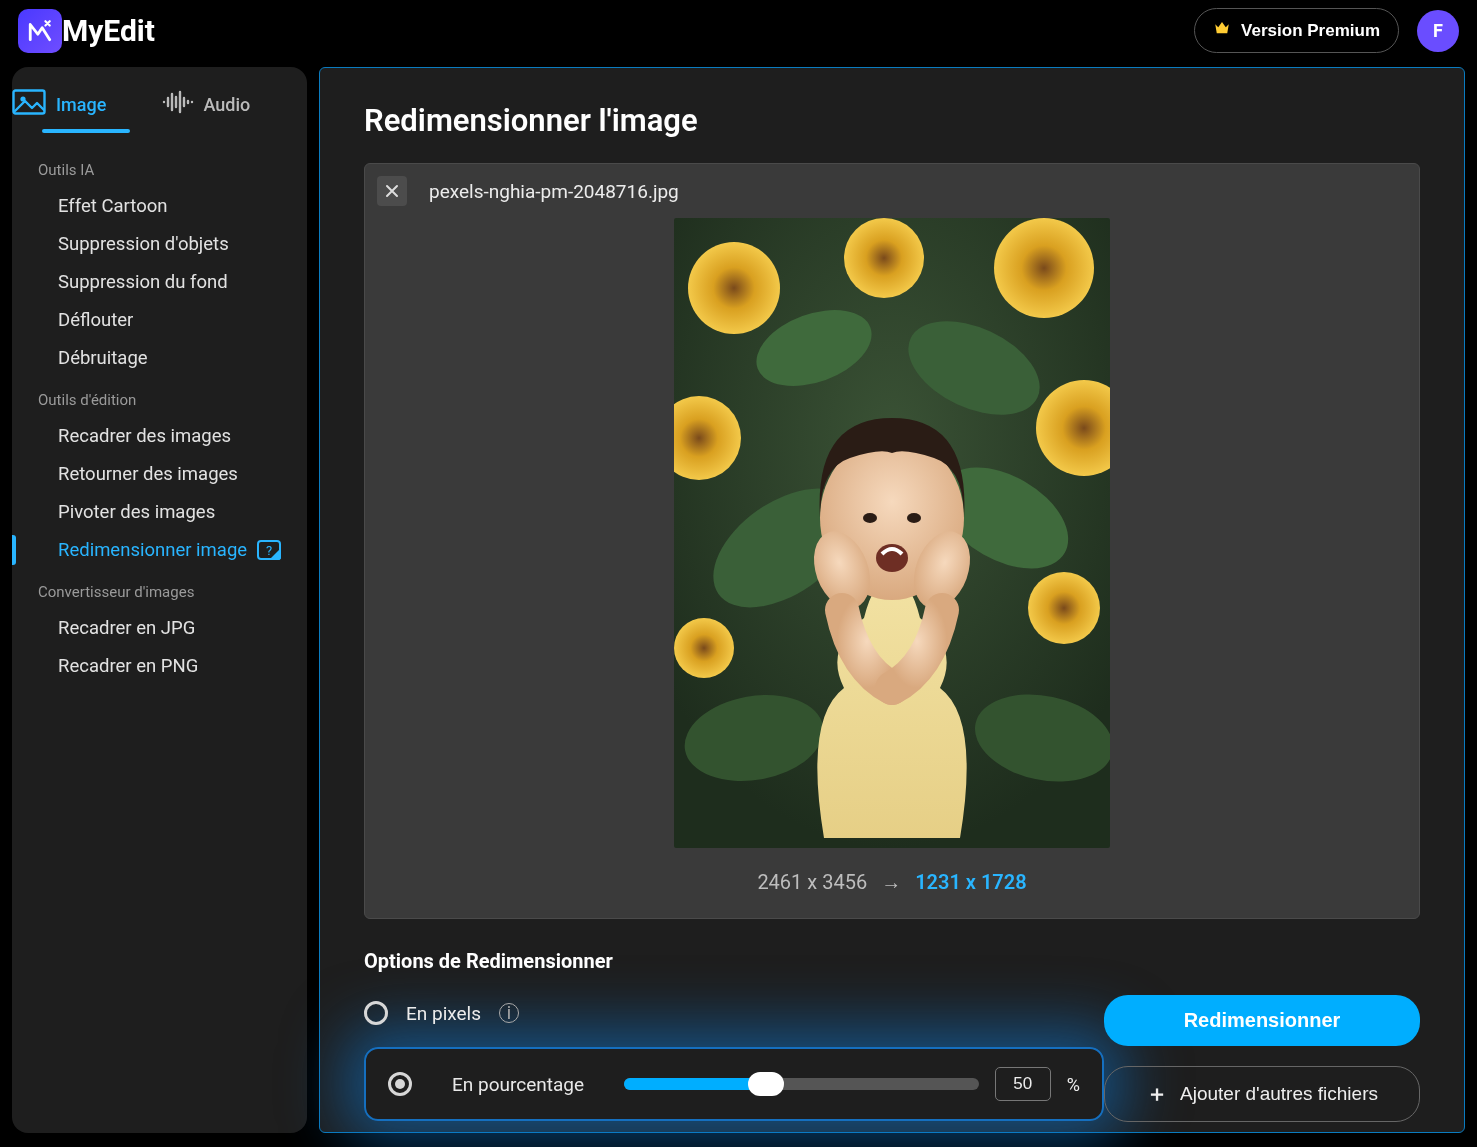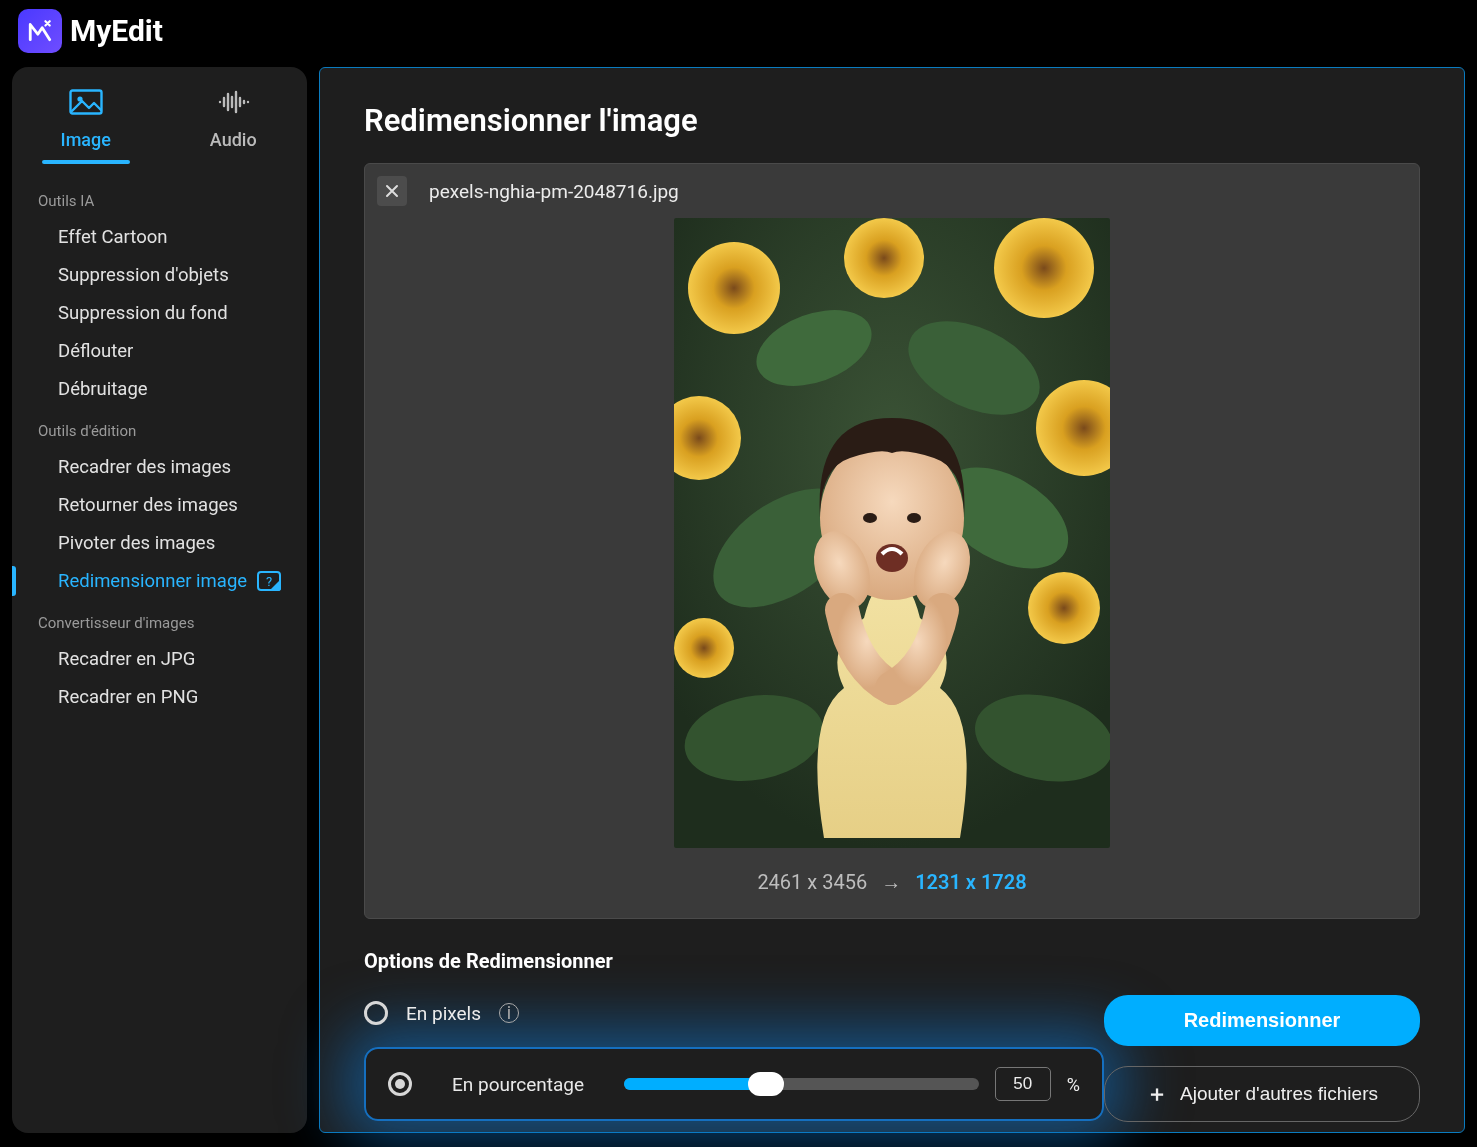--- a/index.html
+++ b/index.html
@@ -28,21 +28,21 @@
     overflow:hidden;
   }
 
   
   .header {
     height:64px;
     display:flex; align-items:center; justify-content:space-between;
     padding: 0 18px;
   }
   .logo {
-    display:flex; align-items:center; gap:8px;
+    display:flex; align-items:center; gap:0;
   }
   .logo-square {
     width:44px; height:44px; border-radius:10px;
     background: linear-gradient(135deg,#4a39ff,#6f4dff);
     display:flex; align-items:center; justify-content:center;
     color:#fff; font-weight:700; font-size:22px;
     position:relative;
   }
   .logo-square svg { display:block; }
   .logo-text { font-size:30px; font-weight:700; color:#fff; }
@@ -73,21 +73,21 @@
     background: var(--panel);
     border-radius:16px;
     display:flex; flex-direction:column;
     overflow:hidden;
   }
   .tabs {
     display:flex; justify-content:space-around;
     padding:16px 0 0 0;
   }
   .tab {
-    flex:1; display:flex; flex-direction:column; align-items:center; gap:10px;
+    flex:1; display:flex; flex-direction:row; align-items:center; gap:10px;
     padding:6px 0 14px 0;
     cursor:pointer;
     color:#bbb;
     position:relative;
   }
   .tab.active { color: var(--accent); }
   .tab-label { font-size:18px; font-weight:500; }
   .tab.active::after{
     content:""; position:absolute; bottom:0; left:20%; right:20%;
     height:4px; background:var(--accent); border-radius:3px;
@@ -260,20 +260,33 @@
 
   <div class="header">
     <div class="logo">
       <div class="logo-square">
         <svg viewBox="0 0 24 24" width="26" height="26" fill="none" stroke="#fff" stroke-width="2.6" stroke-linecap="round" stroke-linejoin="round">
           <path d="M3 20 L3 6 L10 15 L14 9 L21 20"></path>
           <path d="M17 3 L21 7 M21 3 L17 7" stroke-width="2"></path>
         </svg>
       </div>
       <span class="logo-text">MyEdit</span>
+    </div>
+    <div class="header-right">
+      <button class="premium-btn">
+        <span class="crown">
+          <svg viewBox="0 0 24 24" width="18" height="18" fill="#ffcc33">
+              <path d="M3 7l4 4 5-7 5 7 4-4-2 12H5z"></path>
+            </svg>
+        </span>
+        <span>Version Premium</span>
+      </button>
+      <div class="avatar">
+        <span>F</span>
+      </div>
     </div>
   </div>
 
   <div class="body">
 
     <aside class="sidebar">
       <div class="tabs">
         <div class="tab active">
           <span>
             <svg width="34" height="26" viewBox="0 0 34 26" fill="none" stroke="#29b5ff" stroke-width="2.4" stroke-linejoin="round" stroke-linecap="round">

